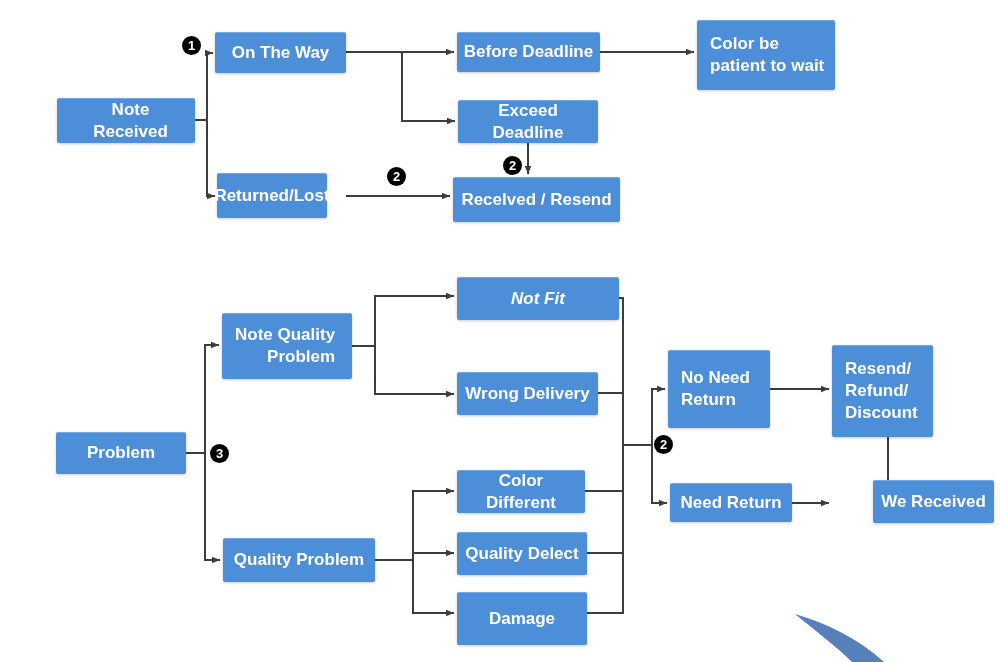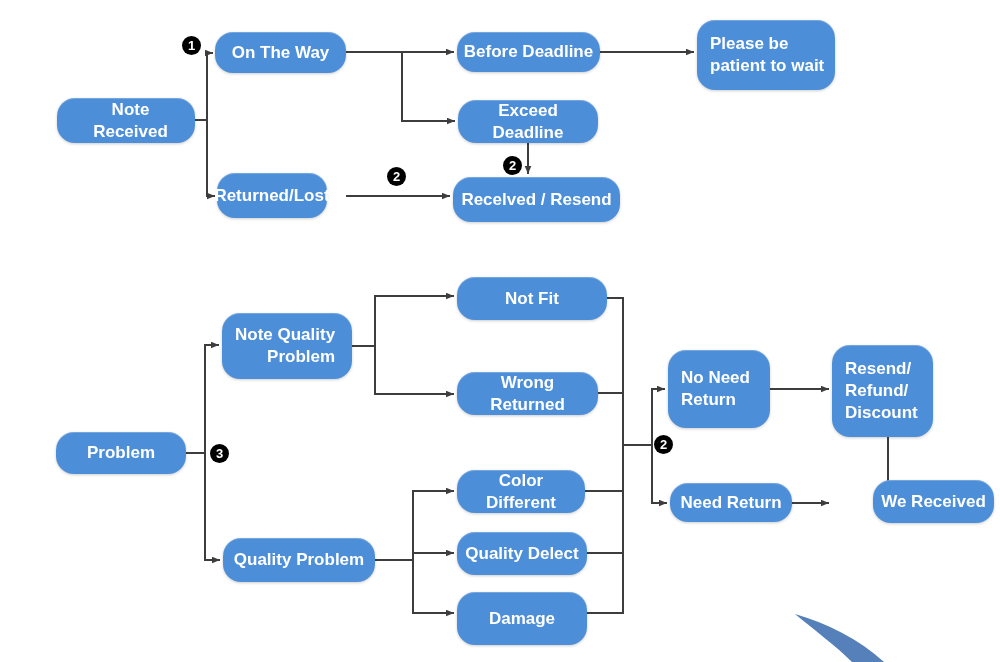--- a/index.html
+++ b/index.html
@@ -8,21 +8,21 @@
     overflow:hidden; font-family:"Liberation Sans", sans-serif;
   }
   .wires { position:absolute; left:0; top:0; width:1000px; height:662px; }
   .wires line { stroke:var(--line-color,#3d3d3d); stroke-width:2; }
   .arrowhead { fill:var(--line-color,#3d3d3d); }
   .node {
     position:absolute; box-sizing:border-box;
     display:flex; align-items:center; justify-content:center;
     text-align:center; white-space:pre-line;
     color:var(--node-text,#ffffff); font-weight:bold; font-size:17px; line-height:1.28;
-    background:var(--node-fill,#4d8ed8); border-radius:18px;
+    background:var(--node-fill,#4d8ed8); border-radius:2px;
     box-shadow: inset 0 1px 0 rgba(255,255,255,.22), 0 1px 3px rgba(0,0,0,.20);
     padding:2px 6px;
   }
   .node.left { justify-content:flex-start; text-align:left; padding-left:13px; }
   .badge {
     position:absolute; width:19px; height:19px; border-radius:50%;
     background:var(--badge-fill,#000000); color:#ffffff;
     font-size:13px; font-weight:bold; line-height:19px; text-align:center;
   }
   .swoosh { position:absolute; left:0; top:0; width:1000px; height:662px; pointer-events:none; }
@@ -83,30 +83,30 @@
       <line x1="792" y1="503" x2="828" y2="503" marker-end="url(#arr)"></line>
       <line x1="888" y1="437" x2="888" y2="480"></line>
     </g>
   </svg>
 
   <div class="node" style="left:57px;  top:98px;  width:138px; height:45px;padding-left:15px;">Note Received</div>
   <div class="node" style="left:215px; top:32px;  width:131px; height:41px;">On The Way</div>
   <div class="node" style="left:217px; top:173px; width:110px; height:45px;">Returned/Lost</div>
   <div class="node" style="left:457px; top:32px;  width:143px; height:40px;">Before Deadline</div>
   <div class="node" style="left:458px; top:100px; width:140px; height:43px;">Exceed Deadline</div>
-  <div class="node left" style="left:697px; top:20px; width:138px; height:70px;">Please be
+  <div class="node left" style="left:697px; top:20px; width:138px; height:70px;">Color be
 patient to wait</div>
   <div class="node" style="left:453px; top:177px; width:167px; height:45px;">Recelved / Resend</div>
 
   <div class="node" style="left:56px;  top:432px; width:130px; height:42px;">Problem</div>
   <div class="node left" style="left:222px; top:313px; width:130px; height:66px;text-align:right;">Note Quality
 Problem</div>
   <div class="node" style="left:223px; top:538px; width:152px; height:44px;">Quality Problem</div>
-  <div class="node" style="left:457px; top:277px; width:150px; height:43px;">Not Fit</div>
-  <div class="node" style="left:457px; top:372px; width:141px; height:43px;">Wrong Returned</div>
+  <div class="node" style="left:457px; top:277px; width:162px; height:43px;font-style:italic;">Not Fit</div>
+  <div class="node" style="left:457px; top:372px; width:141px; height:43px;">Wrong Delivery</div>
   <div class="node" style="left:457px; top:470px; width:128px; height:43px;">Color Different</div>
   <div class="node" style="left:457px; top:532px; width:130px; height:43px;">Quality Delect</div>
   <div class="node" style="left:457px; top:592px; width:130px; height:53px;">Damage</div>
   <div class="node left" style="left:668px; top:350px; width:102px; height:78px;">No Need
 Return</div>
   <div class="node" style="left:670px; top:483px; width:122px; height:39px;">Need Return</div>
   <div class="node left" style="left:832px; top:345px; width:101px; height:92px;">Resend/
 Refund/
 Discount</div>
   <div class="node" style="left:832px; top:480px; width:121px; height:43px;margin-left:41px;">We Received</div>

